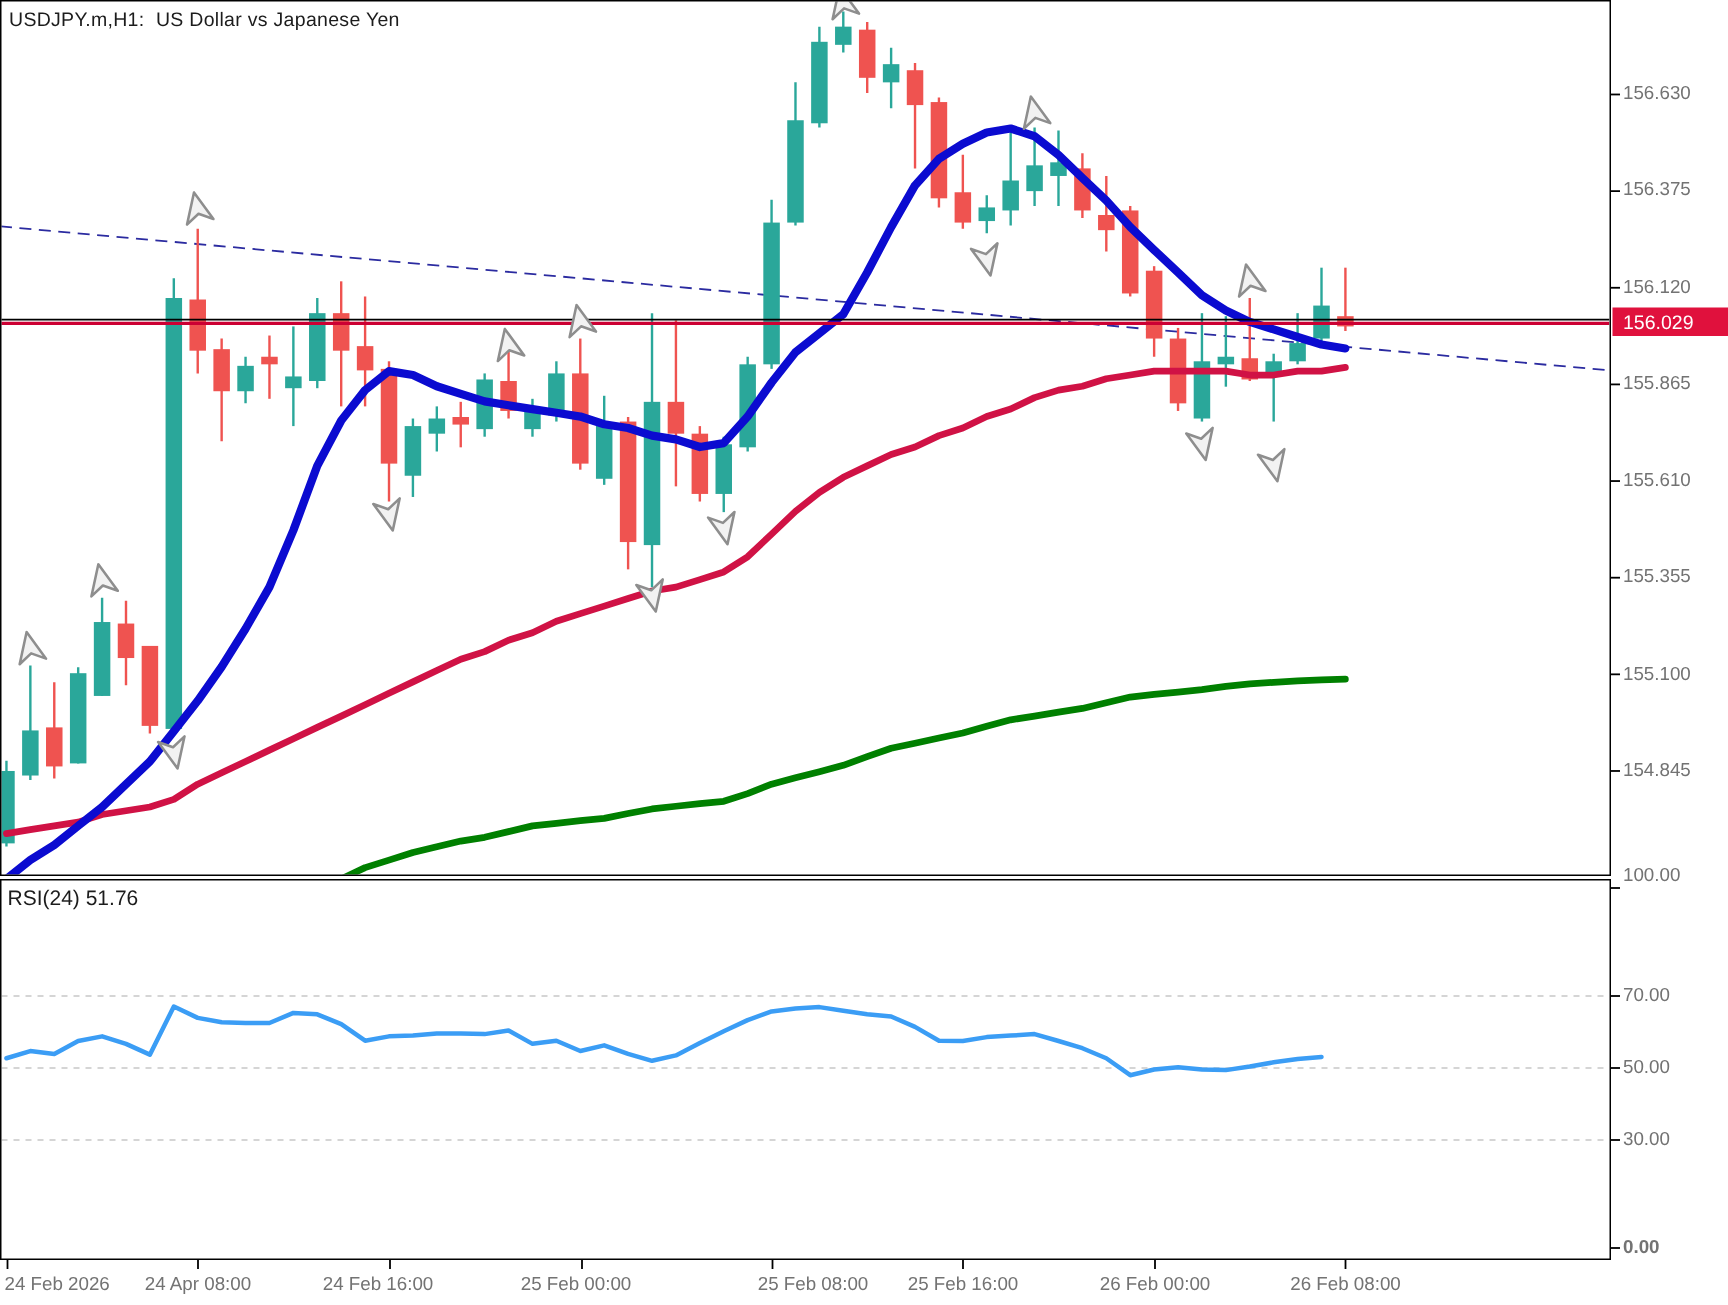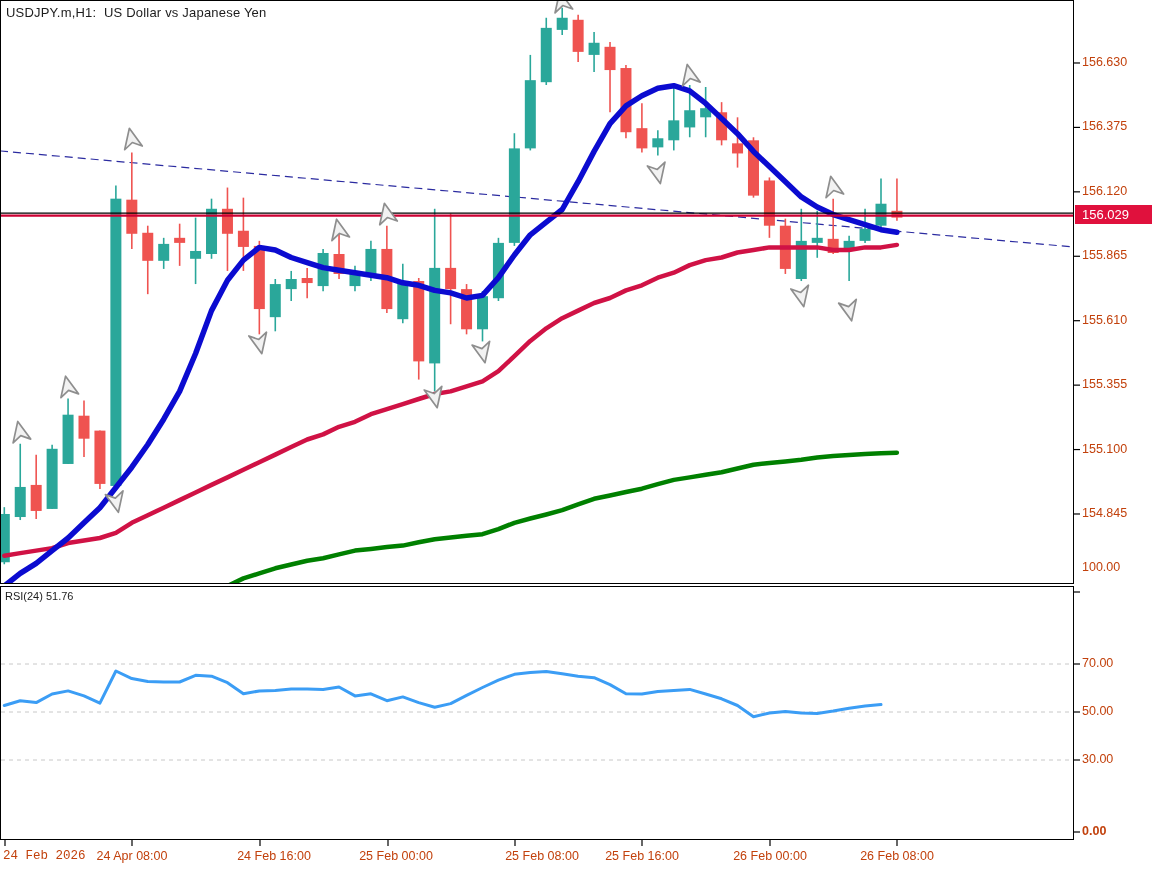--- a/index.html
+++ b/index.html
@@ -6,28 +6,28 @@
   .root{
     position:relative;width:1152px;height:870px;background:#ffffff;
     font-family:"Liberation Sans", sans-serif;overflow:hidden;
   }
   #chart-svg{position:absolute;left:0;top:0;}
   .chart-title{
     position:absolute;left:6px;top:5px;font-size:13px;color:#1c1c1c;
     letter-spacing:0.2px;white-space:pre;
   }
   .rsi-title{
-    position:absolute;left:5px;top:590px;font-size:11px;color:#1c1c1c;white-space:pre;
+    position:absolute;left:5px;top:590px;font-size:14px;color:#1c1c1c;white-space:pre;
   }
   .axis-label{
-    position:absolute;font-size:12.5px;color:#c2410c;white-space:nowrap;
+    position:absolute;font-size:12.5px;color:#737373;white-space:nowrap;
   }
   .price-axis-label{left:1082px;}
   .time-axis-label{top:849px;transform:translateX(-50%);}
-  .time-axis-label.first{transform:none;font-family:Liberation Mono, monospace;}
+  .time-axis-label.first{transform:none;}
   .price-tag{
     position:absolute;left:1075px;width:99px;height:19px;line-height:19px;
     color:#fff;font-size:13px;padding-left:7px;box-sizing:border-box;
   }
 </style>
 </head>
 <body>
 
 <div class="root">
   <svg id="chart-svg" width="1152" height="870" viewBox="0 0 1152 870">
@@ -247,29 +247,29 @@
       <span class="axis-label price-axis-label" style="top: 54.9881px;">156.630</span>
       <span class="axis-label price-axis-label" style="top: 119.416px;">156.375</span>
       <span class="axis-label price-axis-label" style="top: 183.845px;">156.120</span>
       <span class="axis-label price-axis-label" style="top: 248.273px;">155.865</span>
       <span class="axis-label price-axis-label" style="top: 312.701px;">155.610</span>
       <span class="axis-label price-axis-label" style="top: 377.13px;">155.355</span>
       <span class="axis-label price-axis-label" style="top: 441.558px;">155.100</span>
       <span class="axis-label price-axis-label" style="top: 505.986px;">154.845</span>
     </div>
   <div id="rsi-axis">
-      <span class="axis-label price-axis-label" style="top: 560px; text-align: right;">100.00</span>
+      <span class="axis-label price-axis-label" style="top: 576px; text-align: right;">100.00</span>
       <span class="axis-label price-axis-label" style="top: 656px;">70.00</span>
       <span class="axis-label price-axis-label" style="top: 704px;">50.00</span>
       <span class="axis-label price-axis-label" style="top: 752px;">30.00</span>
       <span class="axis-label price-axis-label" style="top: 824px; font-weight: bold;">0.00</span>
     </div>
   <div id="time-axis">
       <span class="axis-label time-axis-label first" style="left: 3px;">24 Feb 2026</span>
       <span class="axis-label time-axis-label" style="left: 132px;">24 Apr 08:00</span>
-      <span class="axis-label time-axis-label" style="left: 274px;">24 Feb 16:00</span>
-      <span class="axis-label time-axis-label" style="left: 396px;">25 Feb 00:00</span>
+      <span class="axis-label time-axis-label" style="left: 252px;">24 Feb 16:00</span>
+      <span class="axis-label time-axis-label" style="left: 384px;">25 Feb 00:00</span>
       <span class="axis-label time-axis-label" style="left: 542px;">25 Feb 08:00</span>
       <span class="axis-label time-axis-label" style="left: 642px;">25 Feb 16:00</span>
       <span class="axis-label time-axis-label" style="left: 770px;">26 Feb 00:00</span>
       <span class="axis-label time-axis-label" style="left: 897px;">26 Feb 08:00</span>
     </div>
 </div>
 
 </body></html>

